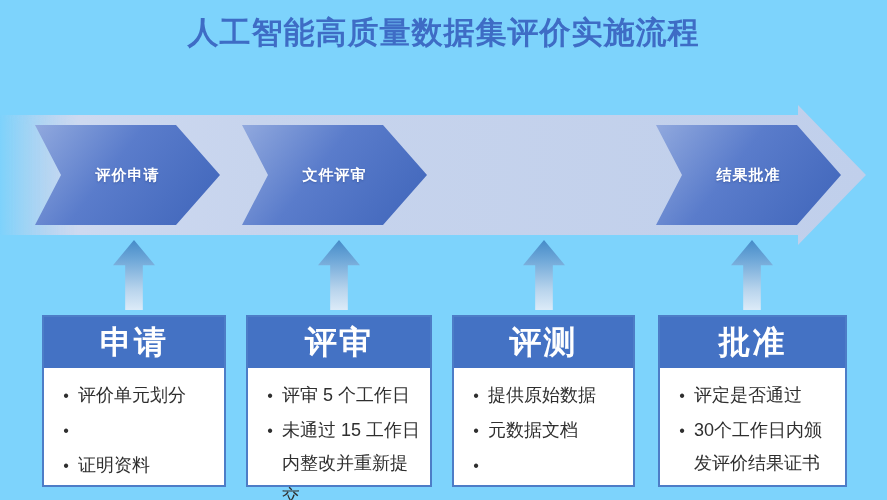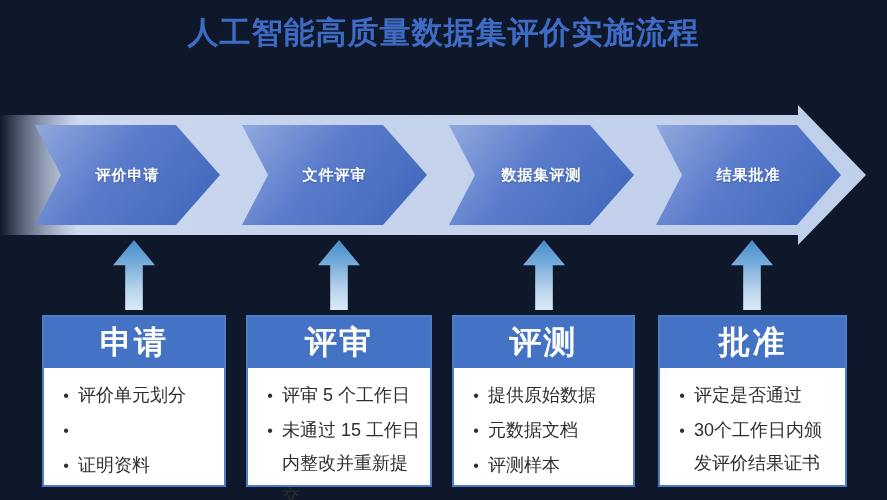--- a/index.html
+++ b/index.html
@@ -1,17 +1,17 @@
 <!DOCTYPE html>
 <html><head>
 <meta charset="utf-8">
 <style>
   html,body{margin:0;padding:0;background:#fff;}
   #stage{
-    position:relative;width:887px;height:500px;overflow:hidden;background:#0f172a;
+    position:relative;width:887px;height:500px;overflow:hidden;background:#7dd3fc;
     font-family:"Liberation Sans","DejaVu Sans",sans-serif;
   }
   
   .page-title{
     position:absolute;top:12px;left:0;right:0;text-align:center;
     font-size:31px;font-weight:bold;color:#3e6cc5;letter-spacing:1px;
   }
   
   .band{
     position:absolute;left:0;top:105px;width:868px;height:140px;
@@ -68,23 +68,20 @@
   <div class="page-title">人工智能高质量数据集评价实施流程</div>
 
   <div class="band"></div>
 
   <div class="chevron ch1">
     <span>评价申请</span>
   </div>
   <div class="chevron ch2">
     <span>文件评审</span>
   </div>
-  <div class="chevron ch3">
-    <span>数据集评测</span>
-  </div>
   <div class="chevron ch4">
     <span>结果批准</span>
   </div>
 
   <div class="up-arrow ua1"></div>
   <div class="up-arrow ua2"></div>
   <div class="up-arrow ua3"></div>
   <div class="up-arrow ua4"></div>
 
   <div class="dbox b1">
@@ -124,21 +121,20 @@
       <div class="ditem">
         <span class="bullet">•</span>
         <span class="txt">提供原始数据</span>
       </div>
       <div class="ditem">
         <span class="bullet">•</span>
         <span class="txt">元数据文档</span>
       </div>
       <div class="ditem">
         <span class="bullet">•</span>
-        <span class="txt">评测样本</span>
       </div>
     </div>
   </div>
 
   <div class="dbox b4">
     <div class="dbox-header">批准</div>
     <div class="dbox-body">
       <div class="ditem">
         <span class="bullet">•</span>
         <span class="txt">评定是否通过</span>

